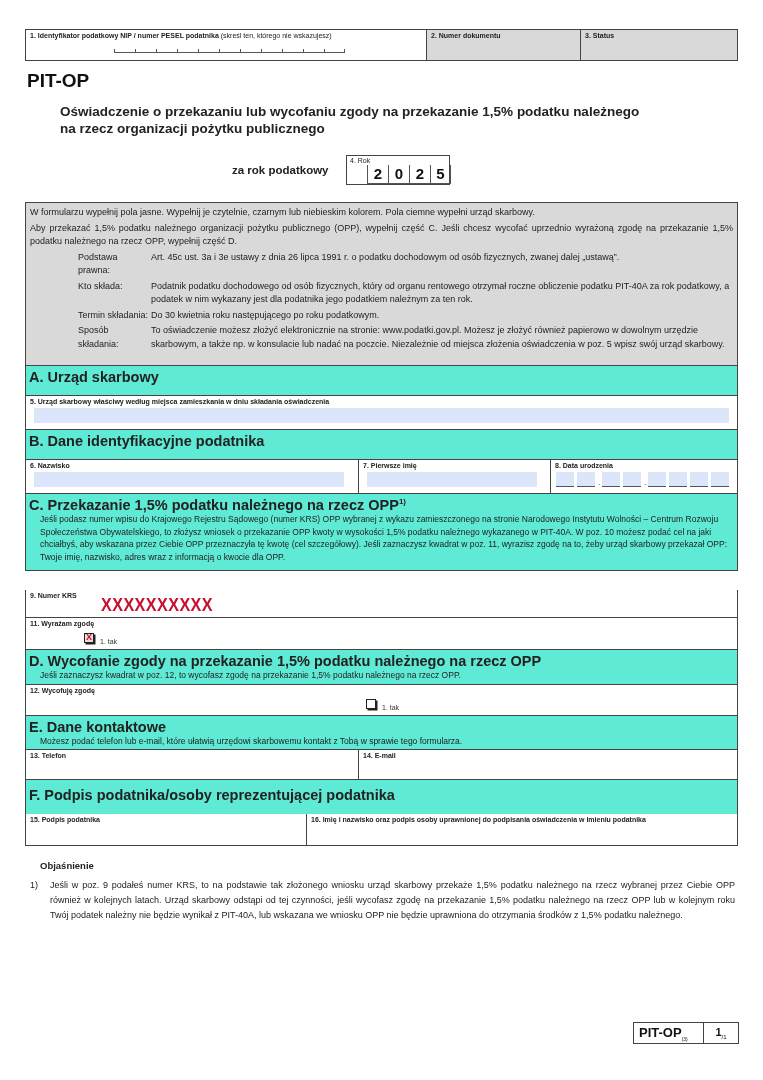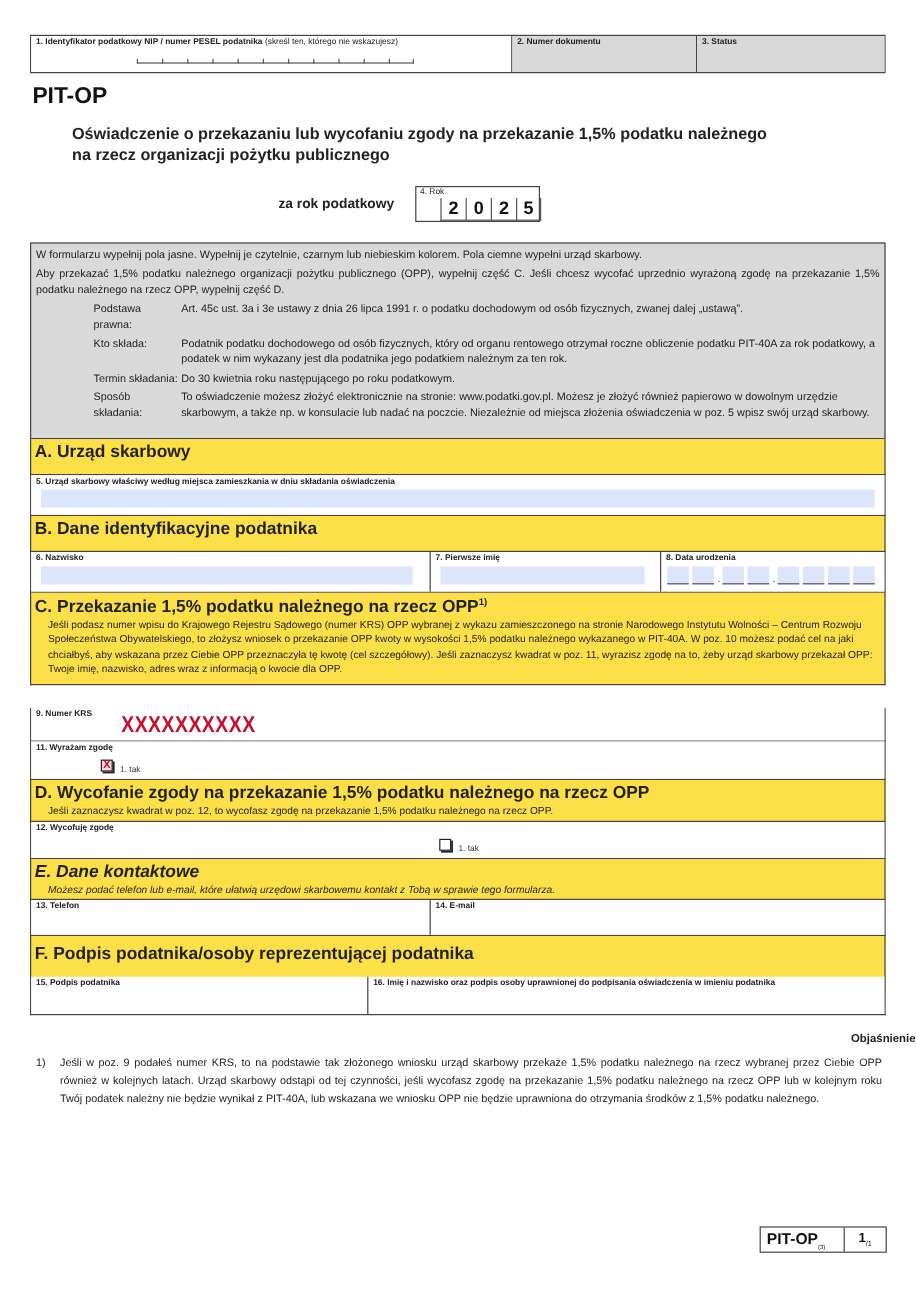--- a/index.html
+++ b/index.html
@@ -31,21 +31,21 @@
   #year-digits span:last-child { border-right: 1px solid #555; }
 
   
   #info { left: 25px; top: 202px; width: 713px; height: 164px; border: 1.5px solid #444; font-size: 9px; line-height: 13.5px; padding: 3px 4px; color: #222; }
   #info p { margin-bottom: 2px; }
   .info-row { display: flex; margin-bottom: 2px; margin-left: 48px; }
   .info-key { width: 73px; flex-shrink: 0; }
   .info-val { flex: 1; }
 
   
-  .sec-head { position: absolute; left: 25px; width: 713px; border: 1.5px solid #444; border-top: none; background: #fde047; }
+  .sec-head { position: absolute; left: 25px; width: 713px; border: 1.5px solid #444; border-top: none; background: #5eead4; }
   .sec-title { font-size: 14.5px; font-weight: bold; padding: 3px 0 0 3px; color: #222; }
   .sec-title sup { font-size: 8px; }
   .sec-desc { font-size: 8.5px; padding: 0 8px 2px 14px; line-height: 12.5px; color: #222; }
   .row { position: absolute; left: 25px; width: 713px; border: 1.5px solid #444; border-top: none; display: flex; background: #d9d9d9; }
   .cell { position: relative; background: #fff; height: 100%; }
   .cell + .cell { border-left: 1.5px solid #444; }
 
   .date-wrap { position: absolute; left: 5px; top: 12px; display: flex; align-items: flex-end; }
   .date-grp { display: flex; }
   .date-grp span { width: 18px; height: 15px; background: #dce6fb; margin-right: 3px; border-bottom: 1px solid #555; }
@@ -53,21 +53,21 @@
 
   .checkbox { position: absolute; width: 10px; height: 10px; border: 1.5px solid #222; box-shadow: 1.5px 1.5px 0 #222; background: #fff; }
   .checkbox.checked { background: #f3d6dc; }
   .checkbox.checked::after { content: "X"; position: absolute; left: 1px; top: -2px; font-size: 9px; font-weight: bold; color: #c0102c; }
   .cb-label { position: absolute; font-size: 7px; color: #333; }
 
   #krs-value { position: absolute; left: 75px; top: 4px; font-size: 19px; font-weight: bold; color: #c8102e; letter-spacing: 0.5px; transform: scaleX(0.85); transform-origin: left; }
   #cel-field { position: absolute; left: 75px; top: 12px; width: 470px; height: 15px; background: #dce6fb; }
   #cel-value { position: absolute; left: 50px; top: -2px; font-size: 13px; font-weight: bold; color: #c8102e; transform: scaleX(0.85); transform-origin: left; white-space: nowrap; }
 
-  #expl-title { left: 0; width: 763px; top: 860px; text-align: right; font-size: 9.5px; font-weight: bold; color: #222; }
+  #expl-title { left: 0; width: 763px; top: 860px; text-align: left; font-size: 9.5px; font-weight: bold; color: #222; padding-left: 40px; }
   #expl { left: 30px; top: 878px; width: 705px; font-size: 9px; line-height: 15px; display: flex; color: #222; text-align: justify; }
   #expl .num { width: 20px; flex-shrink: 0; }
 
   #footer-box { left: 633px; top: 1022px; width: 106px; height: 22px; border: 1.5px solid #444; display: flex; }
   #footer-code { width: 70px; border-right: 1.5px solid #444; font-size: 13px; font-weight: bold; padding: 2px 0 0 5px; }
   #footer-code sub { font-size: 5px; font-weight: normal; }
   #footer-page { flex: 1; font-size: 11px; font-weight: bold; text-align: center; padding-top: 3px; }
   #footer-page sub { font-size: 6px; font-weight: normal; }
 </style>
 </head>
@@ -205,21 +205,21 @@
   <div class="sec-desc">Jeśli zaznaczysz kwadrat w poz. 12, to wycofasz zgodę na przekazanie 1,5% podatku należnego na rzecz OPP.</div>
 </div>
 <div class="row" style="top:685px; height:31px;">
   <div class="cell" style="width:100%;">
     <div class="lbl">12. Wycofuję zgodę</div>
     <div class="checkbox" style="left:340px; top:14px;"></div>
     <div class="cb-label" style="left:356px; top:19px;">1. tak</div>
   </div>
 </div>
 
-<div class="sec-head" style="top:716px; height:34px;font-style:italic;">
+<div class="sec-head" style="top:716px; height:34px;">
   <div class="sec-title">E. Dane kontaktowe</div>
   <div class="sec-desc">Możesz podać telefon lub e-mail, które ułatwią urzędowi skarbowemu kontakt z Tobą w sprawie tego formularza.</div>
 </div>
 <div class="row" style="top:750px; height:30px;">
   <div class="cell" style="width:332px;">
     <div class="lbl">13. Telefon</div>
   </div>
   <div class="cell" style="flex:1;">
     <div class="lbl">14. E-mail</div>
   </div>

